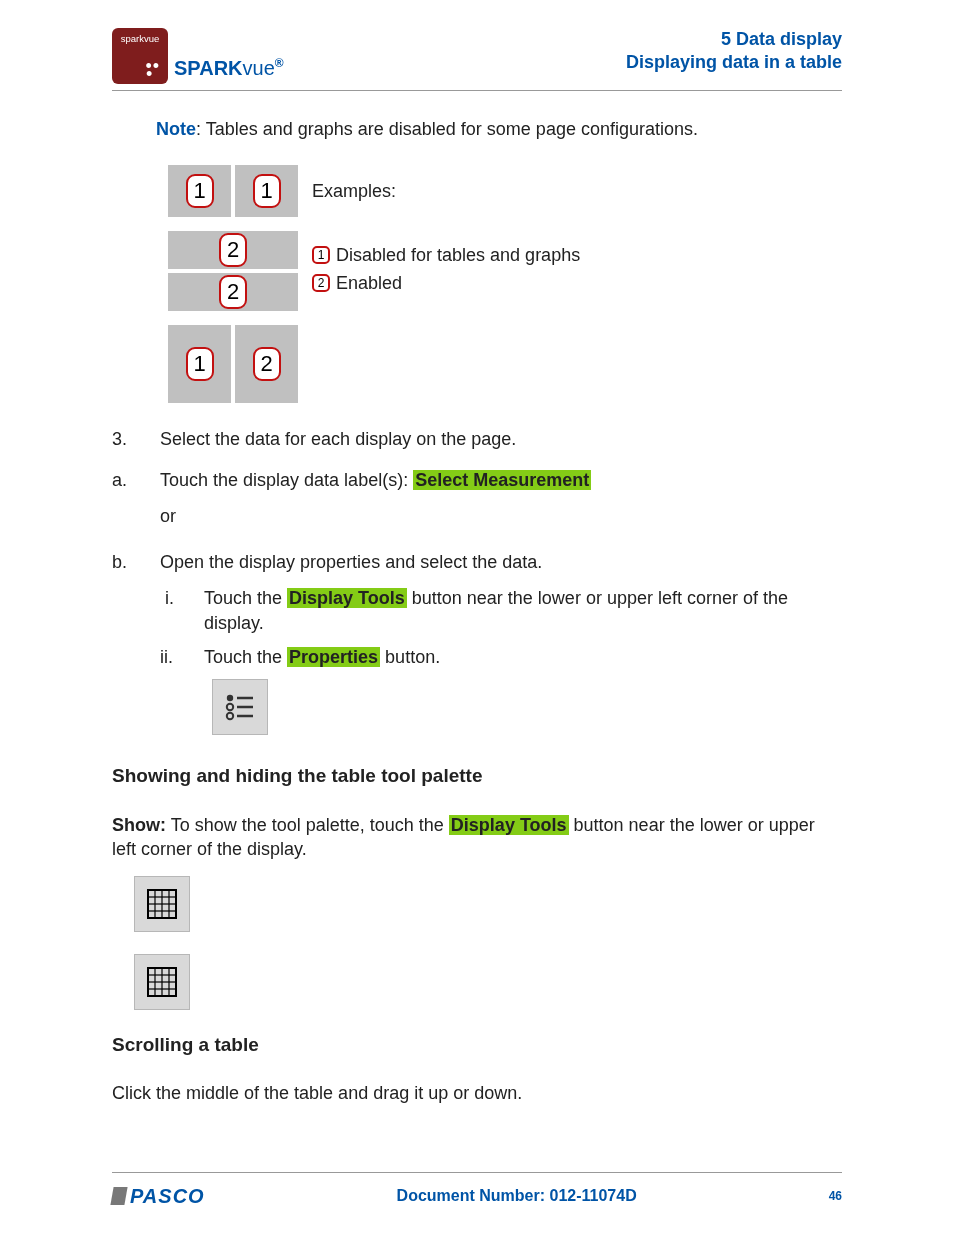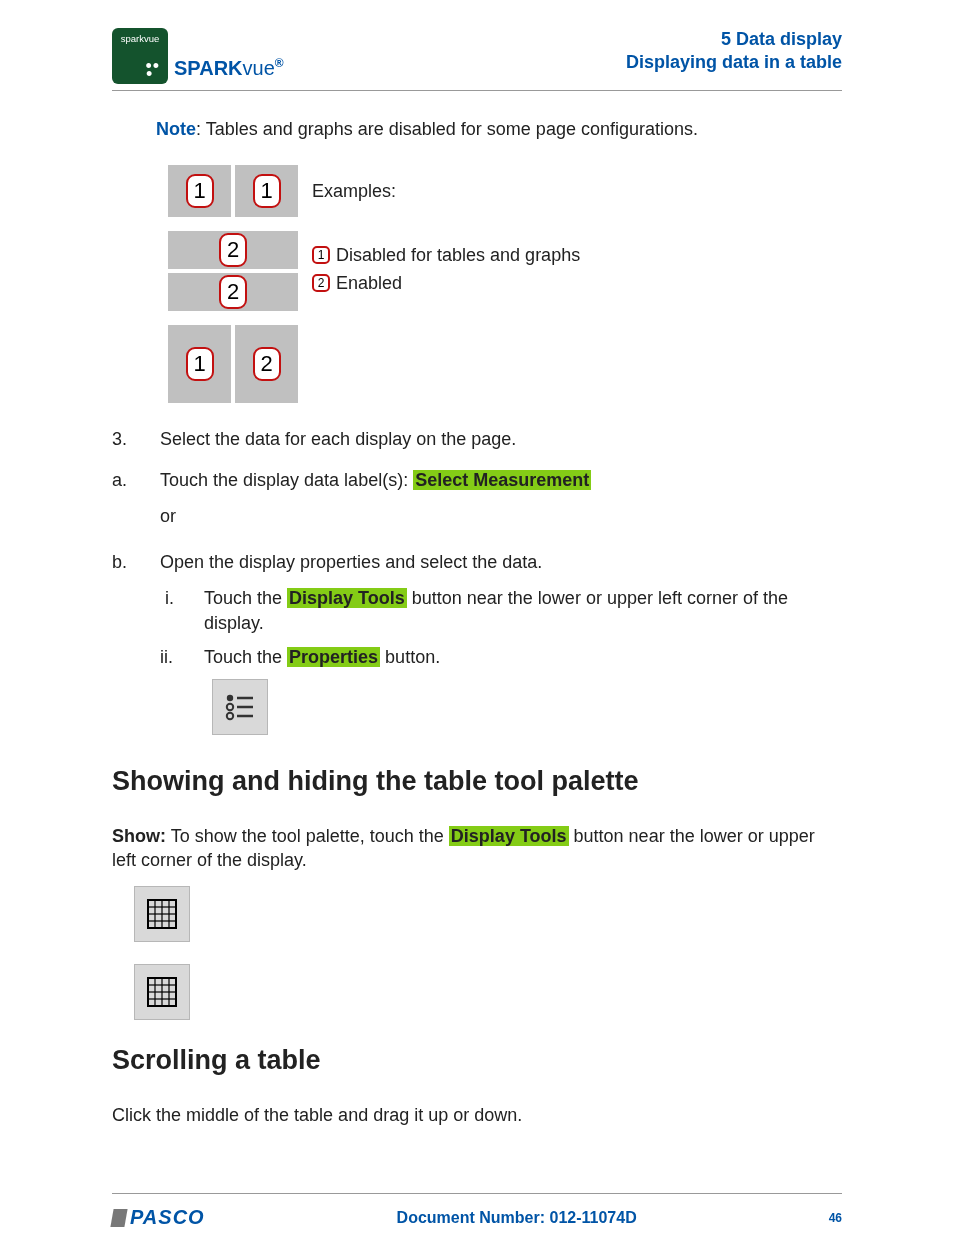--- a/index.html
+++ b/index.html
@@ -23,21 +23,21 @@
     align-items: flex-start;
     margin-bottom: 6px;
   }
   .header-left {
     display: flex;
     align-items: flex-end;
   }
   .sparkvue-icon {
     width: 56px;
     height: 56px;
-    background: #14532d;
+    background: #7f1d1d;
     border-radius: 6px;
     color: #fff;
     font-size: 9.5px;
     text-align: center;
     padding-top: 5px;
     position: relative;
     margin-right: 6px;
   }
   .sparkvue-icon .dots {
     position: absolute;
@@ -156,21 +156,21 @@
     height: 56px;
     background: #d9d9d9;
     border: 1px solid #b7b7b7;
     display: flex;
     align-items: center;
     justify-content: center;
   }
   .prop-icon svg { display:block; }
 
   h2.section {
-    font-size: 27px;
+    font-size: 19px;
     font-weight: bold;
     margin: 10px 0 24px 0;
   }
   .para { margin-bottom: 14px; }
   .bold { font-weight: bold; }
 
   .grid-icon {
     width: 56px;
     height: 56px;
     background: #d9d9d9;

